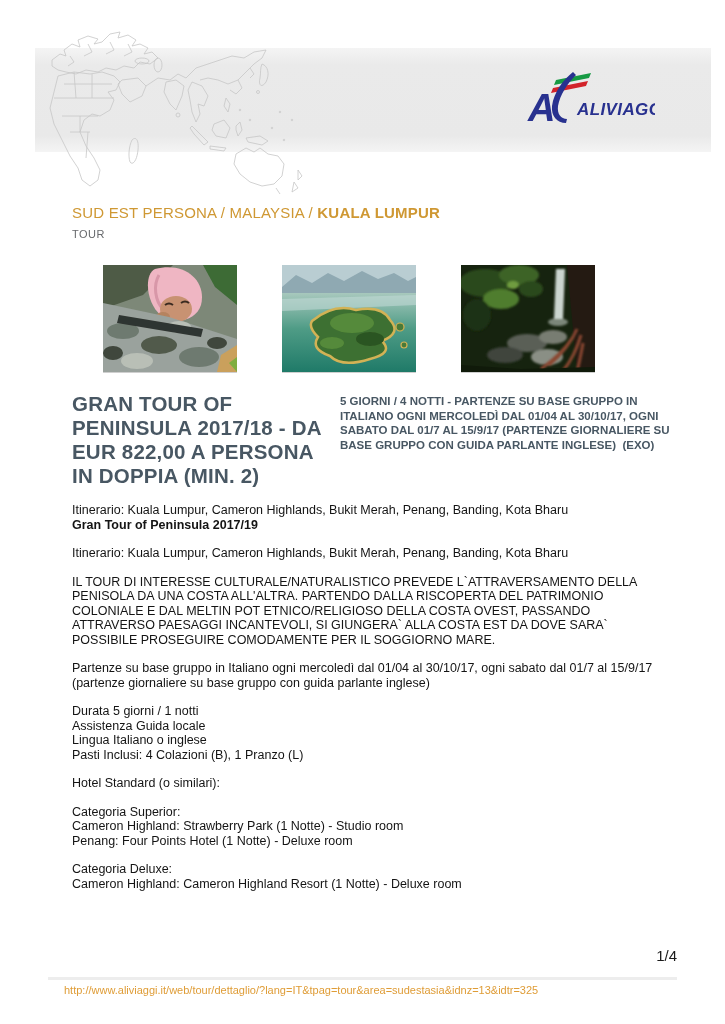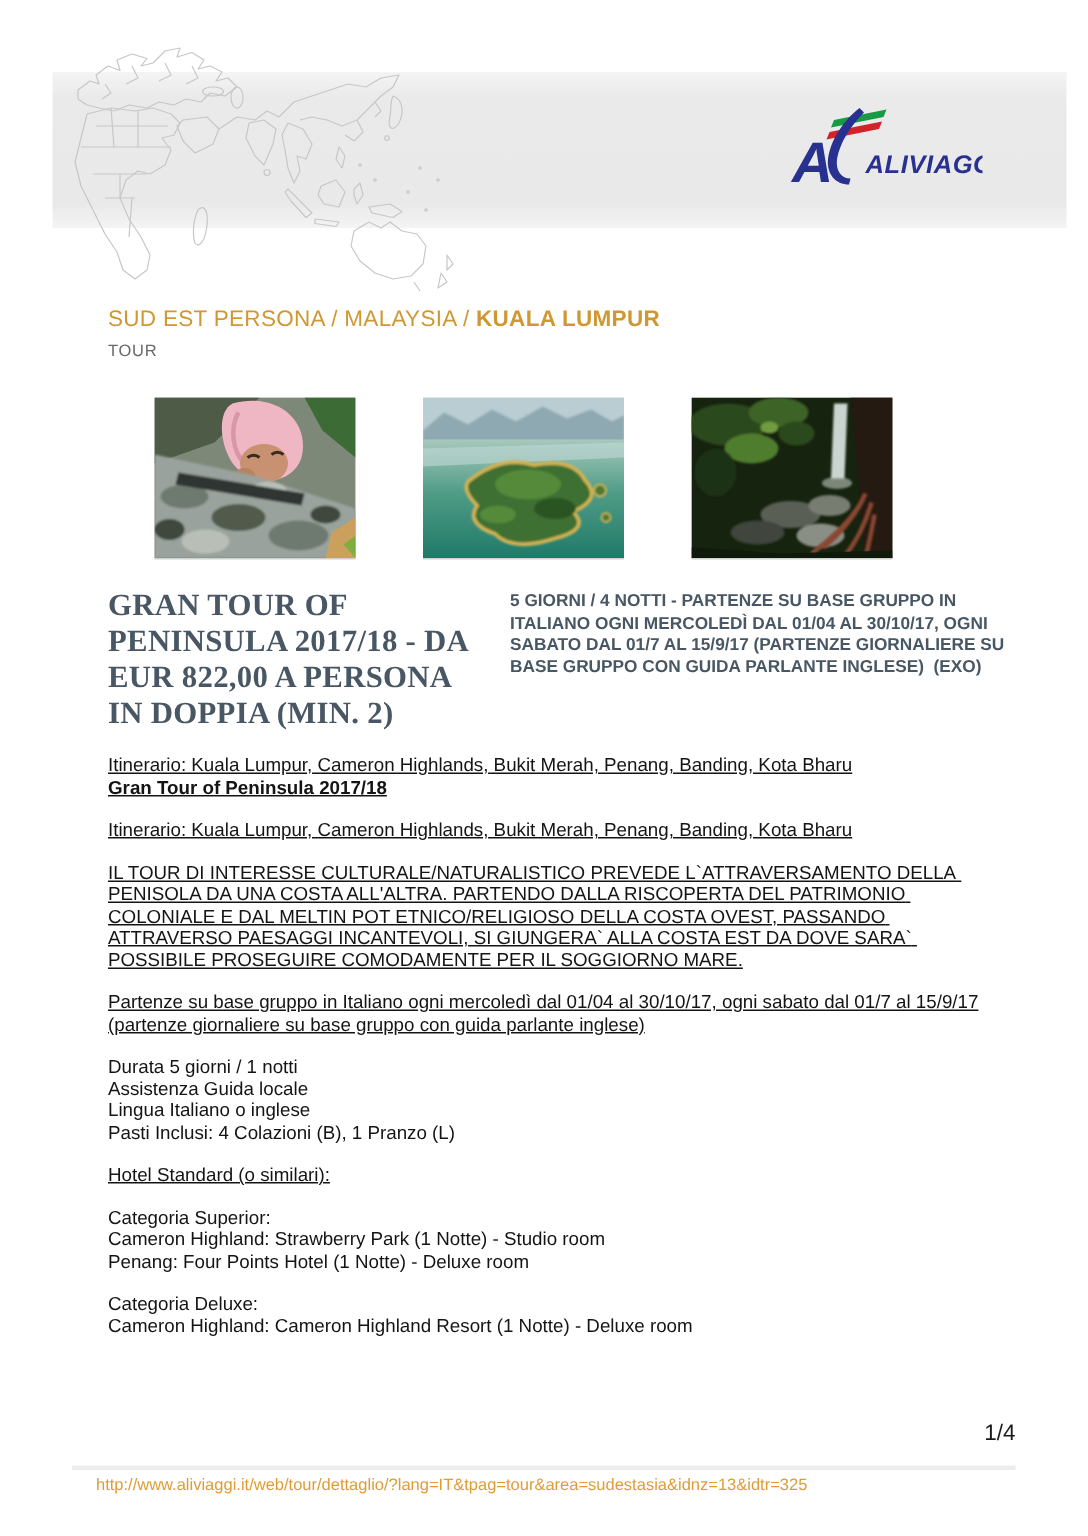--- a/index.html
+++ b/index.html
@@ -22,29 +22,29 @@
                 letter-spacing:.2px; white-space:pre-wrap; }
   .bc-current { font-weight:bold; }
   .tour-label { position:absolute; left:72px; top:228px; font-size:11px; color:#67696c; letter-spacing:.5px; }
 
   
   .photos { position:absolute; left:103px; top:265px; display:flex; gap:45px; }
   .photo { width:134px; height:107px; display:block; box-shadow:0 1px 0 #cfcfcf; background:#dddddd; }
 
   
   .title { position:absolute; left:72px; top:392px; width:278px; font-size:20.5px; line-height:24px;
-           font-weight:bold; color:#485763; letter-spacing:.2px;font-family:Liberation Serif, serif; }
+           font-weight:bold; color:#485763; letter-spacing:.2px; }
   .summary { position:absolute; left:340px; top:394px; width:330px; font-size:11.5px; line-height:14.6px;
              font-weight:bold; color:#485763; white-space:pre-wrap; }
 
   
   .content { position:absolute; left:72px; top:503px; width:592px; font-size:12.5px; line-height:14.5px;
              color:#141414; }
   .content p { margin:0 0 14px 0; white-space:pre-wrap; }
-  .content p.tight { margin:0;text-decoration:underline; }
+  .content p.tight { margin:0; }
   .content .subtitle { font-weight:bold; margin-top:28px; }
   .gap { height:14px; }
 
   
   .pagenum { position:absolute; top:947px; right:48px; font-size:15px; color:#1a1a1a; }
   .footer-rule { position:absolute; left:48px; top:977px; width:629px; height:3px; background:#ededed; }
   .footer-url { position:absolute; left:48px; top:984px; font-size:11px; color:#df9c36; text-decoration:none;padding-left:16px; }
 </style>
 </head>
 <body>
@@ -215,21 +215,21 @@
   <div class="title">
     <div>GRAN TOUR OF</div>
     <div>PENINSULA 2017/18 - DA</div>
     <div>EUR 822,00 A PERSONA</div>
     <div>IN DOPPIA (MIN. 2)</div>
   </div>
   <div class="summary">5 GIORNI / 4 NOTTI - PARTENZE SU BASE GRUPPO IN ITALIANO OGNI MERCOLEDÌ DAL 01/04 AL 30/10/17, OGNI SABATO DAL 01/7 AL 15/9/17 (PARTENZE GIORNALIERE SU BASE GRUPPO CON GUIDA PARLANTE INGLESE)  (EXO)</div>
 
   <div class="content">
     <p class="tight">Itinerario: Kuala Lumpur, Cameron Highlands, Bukit Merah, Penang, Banding, Kota Bharu</p>
-    <p class="subtitle tight">Gran Tour of Peninsula 2017/18</p>
+    <p class="subtitle tight">Gran Tour of Peninsula 2017/19</p>
     <div class="gap"></div>
     <p class="tight">Itinerario: Kuala Lumpur, Cameron Highlands, Bukit Merah, Penang, Banding, Kota Bharu</p>
     <div class="gap"></div>
     <p class="tight">IL TOUR DI INTERESSE CULTURALE/NATURALISTICO PREVEDE L`ATTRAVERSAMENTO DELLA PENISOLA DA UNA COSTA ALL'ALTRA. PARTENDO DALLA RISCOPERTA DEL PATRIMONIO COLONIALE E DAL MELTIN POT ETNICO/RELIGIOSO DELLA COSTA OVEST, PASSANDO ATTRAVERSO PAESAGGI INCANTEVOLI, SI GIUNGERA` ALLA COSTA EST DA DOVE SARA` POSSIBILE PROSEGUIRE COMODAMENTE PER IL SOGGIORNO MARE.</p>
     <div class="gap"></div>
     <p class="tight">Partenze su base gruppo in Italiano ogni mercoledì dal 01/04 al 30/10/17, ogni sabato dal 01/7 al 15/9/17</p>
     <p class="tight">(partenze giornaliere su base gruppo con guida parlante inglese)</p>
     <div class="gap"></div>
     <div>Durata  5 giorni / 1 notti</div>
     <div>Assistenza Guida locale</div>

